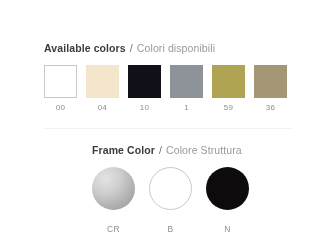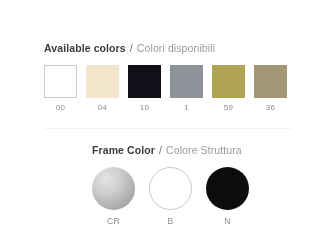--- a/index.html
+++ b/index.html
@@ -113,21 +113,21 @@
     box-sizing: border-box;
   }
   .frame-chip.outlined {
     border: 1px solid #c9c9c9;
   }
   .frame-chip.chrome {
     background:
       radial-gradient(circle at 32% 26%, #e3e3e3 0%, #cfcfcf 34%, #b4b4b4 62%, #9e9e9e 88%, #9a9a9a 100%);
   }
   .frame-code {
-    margin-top: 6px;
+    margin-top: 14px;
     font-size: 8.5px;
     line-height: 10px;
     color: #8d8d8d;
     letter-spacing: 0.4px;
   }
 </style>
 </head>
 <body>
 
 <div class="page">

